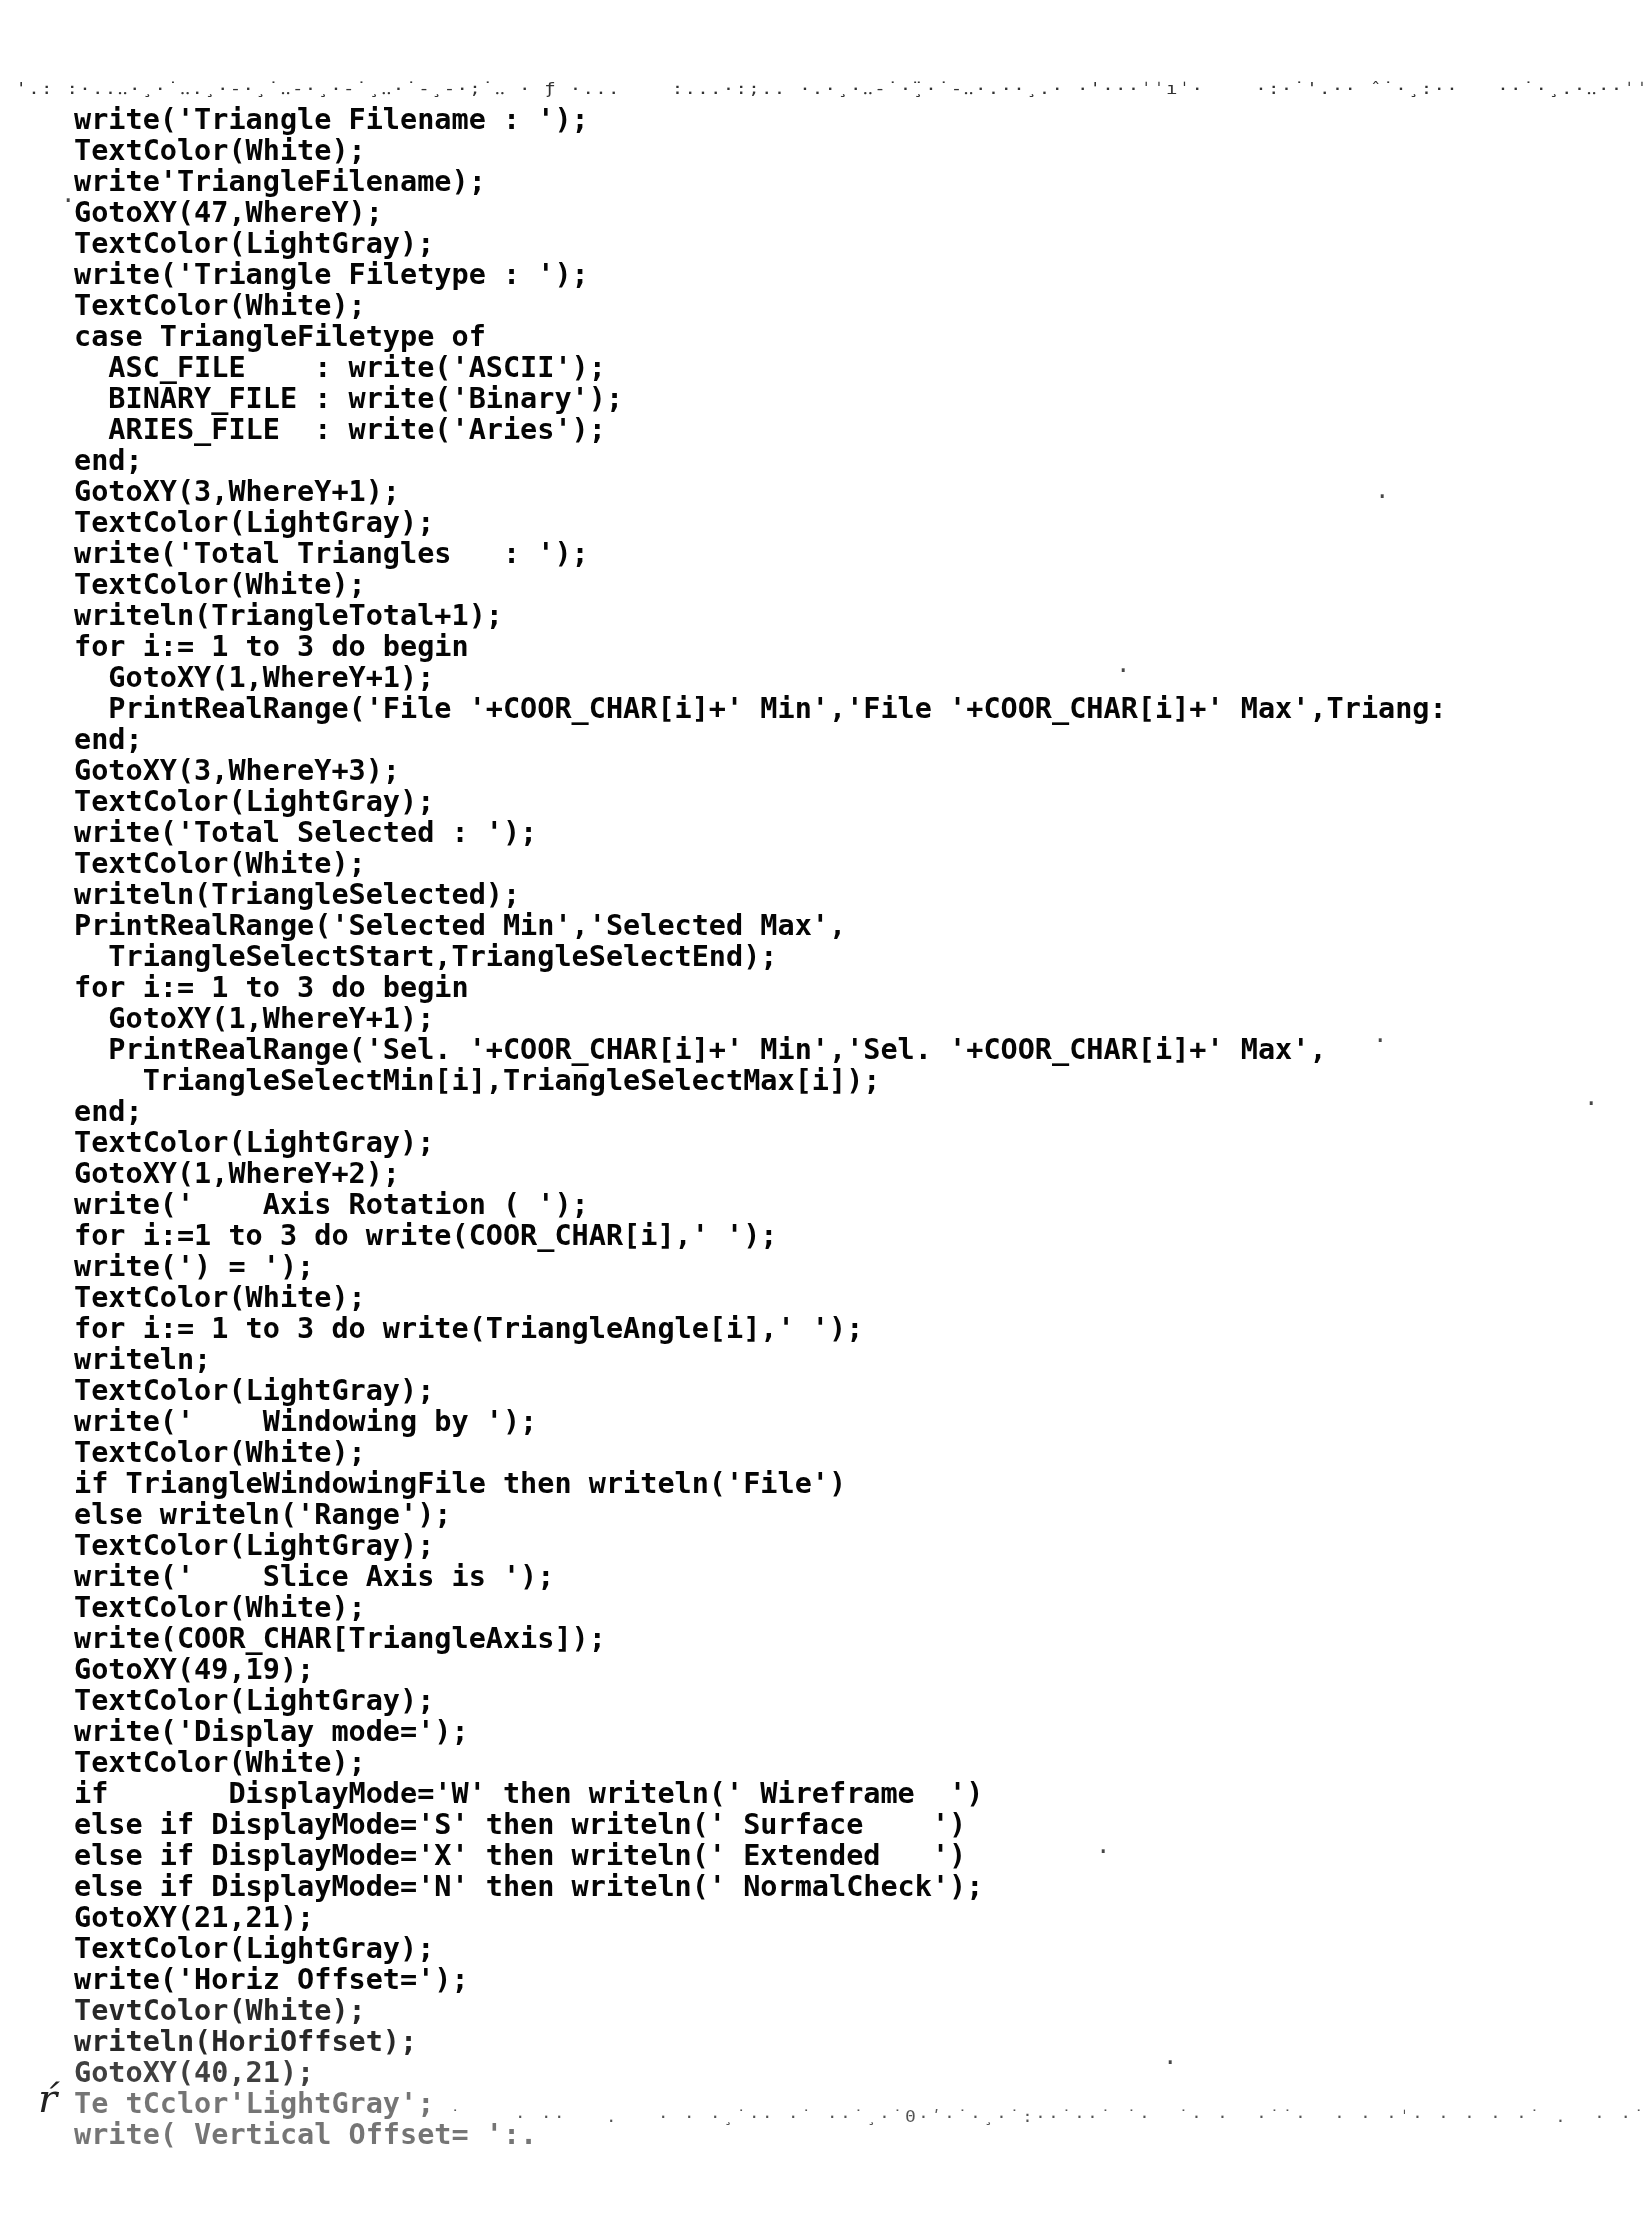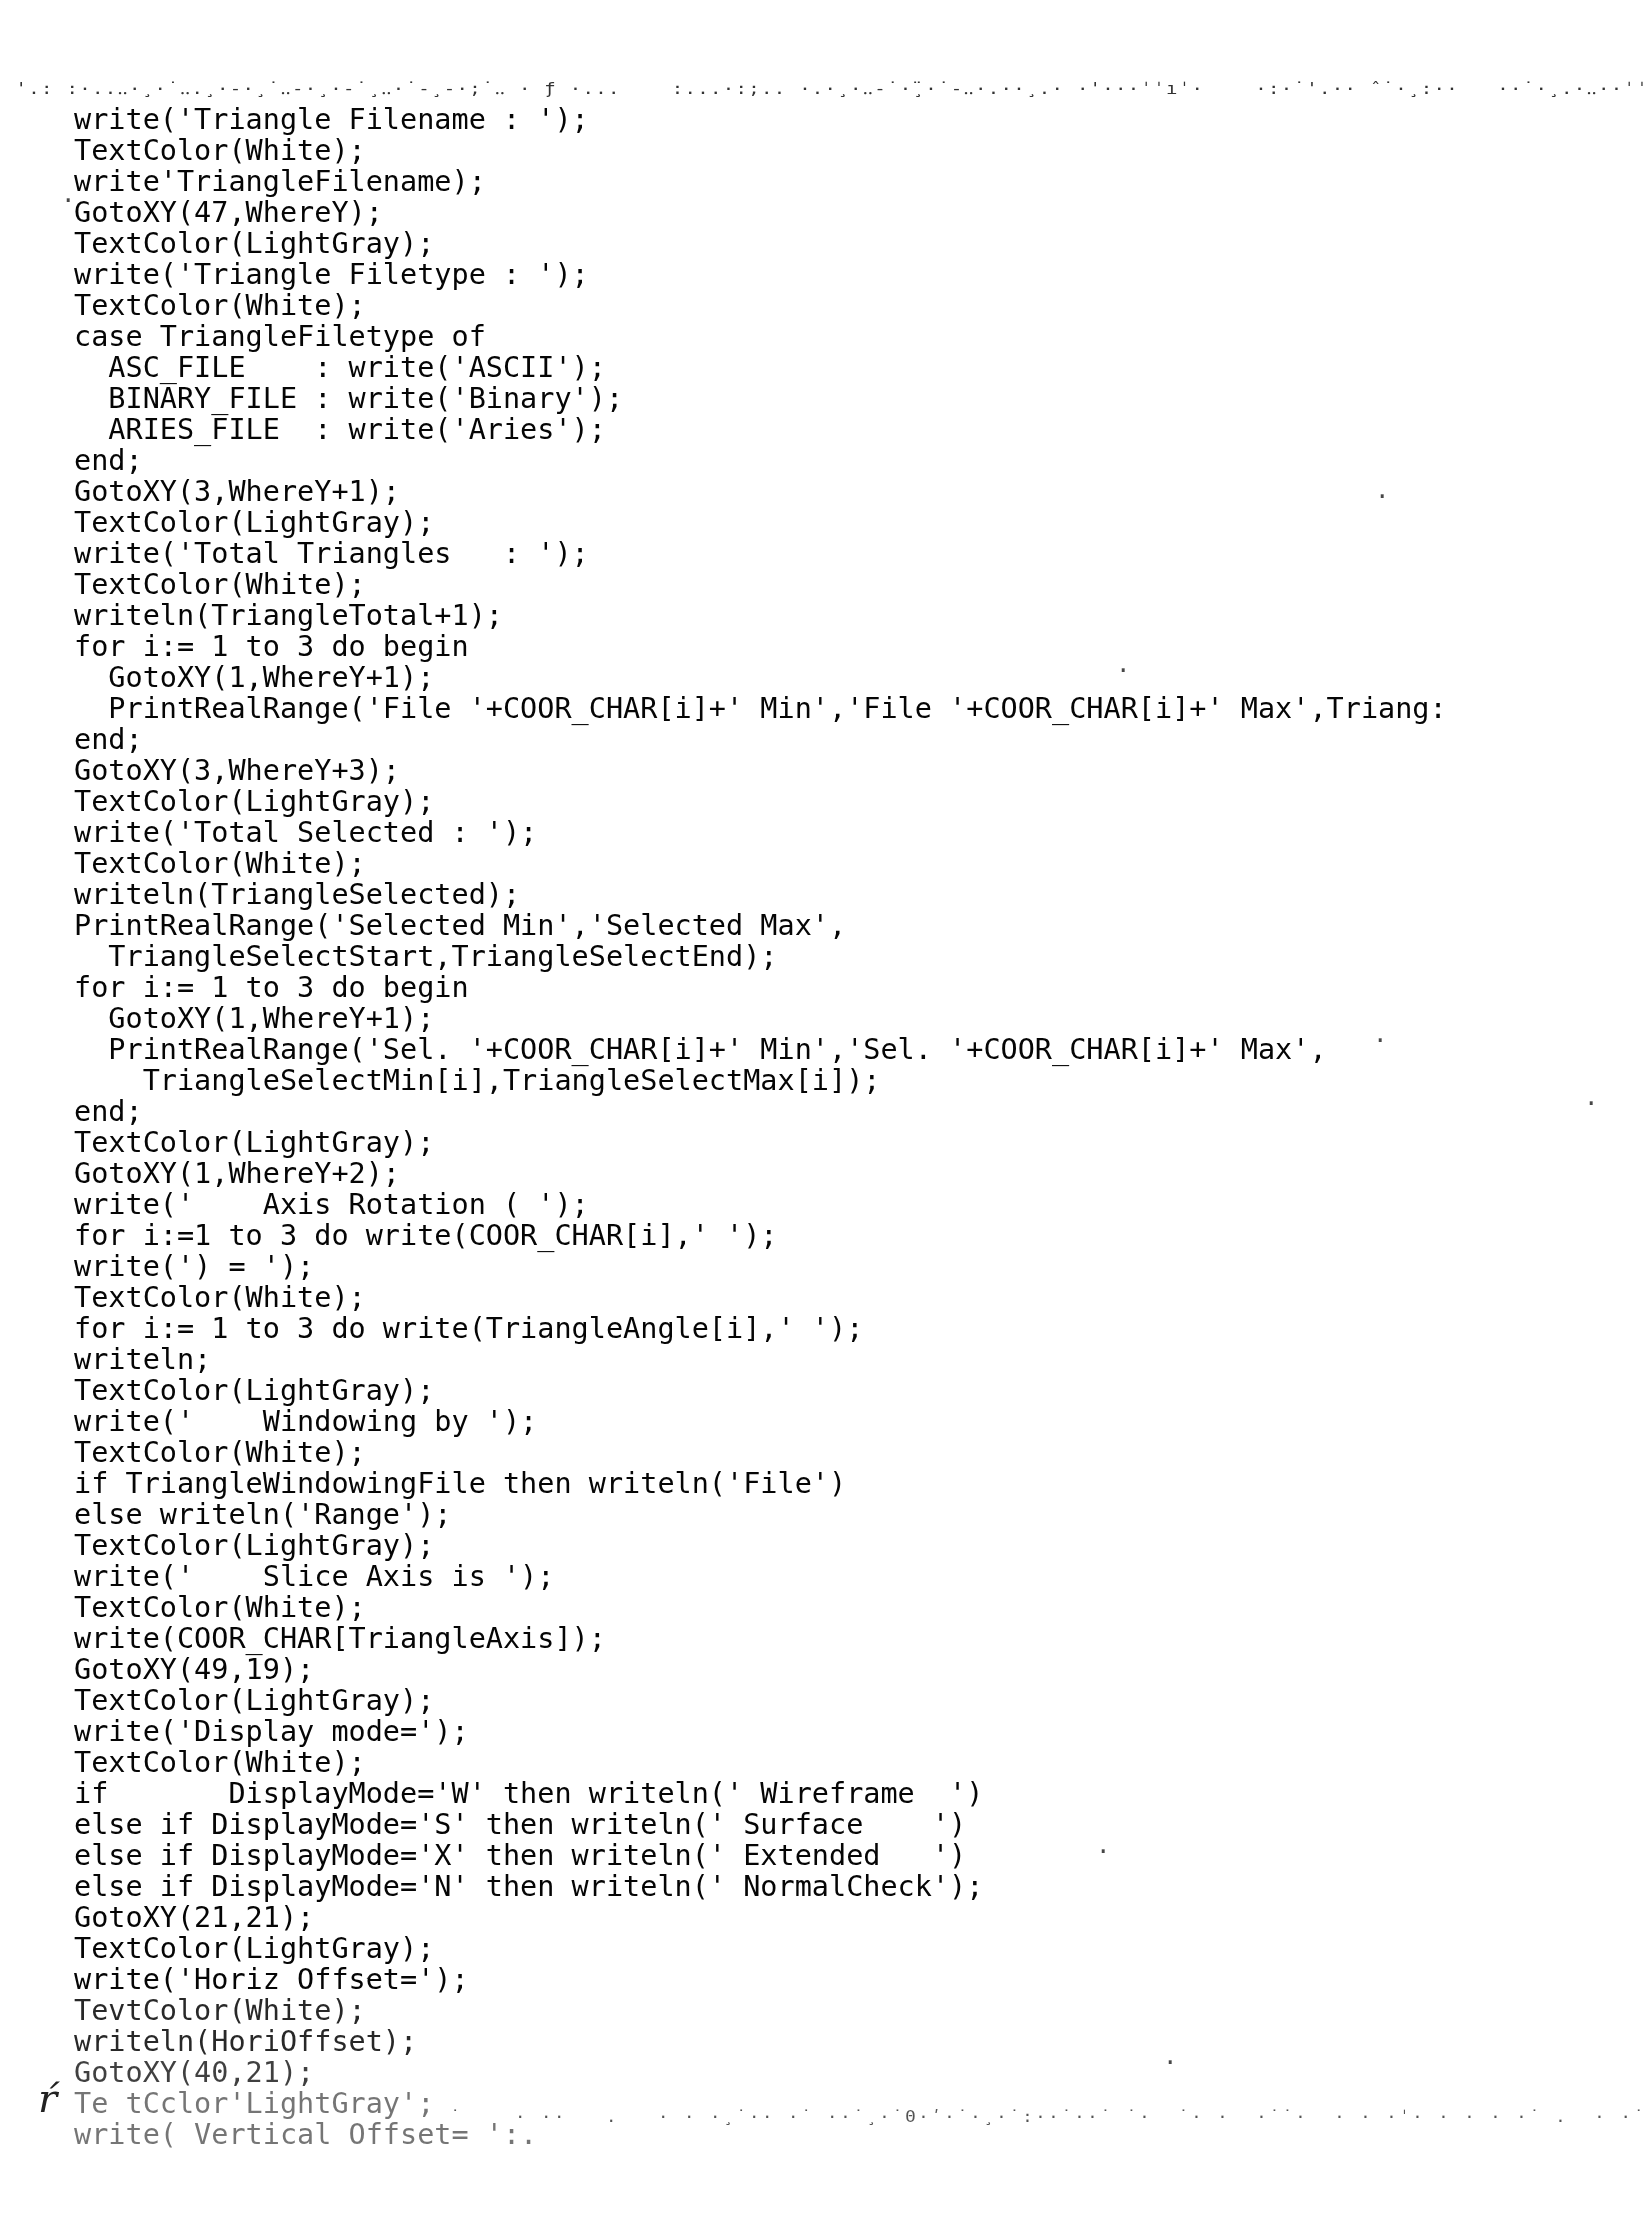--- a/index.html
+++ b/index.html
@@ -27,21 +27,21 @@
     filter:blur(0.5px) contrast(1.4);
     transform:scaleY(.85);
   }
   
   .code{
     position:absolute;
     left:74px;
     top:104px;
     font-size:28.5px;
     line-height:31px;
-    font-weight:normal;
+    font-weight:bold;
     white-space:pre;
     filter:blur(0.3px) contrast(1.15);
   }
   .code-line{height:31px;}
   .fade-1{opacity:.86;}
   .fade-2{opacity:.76;filter:blur(0.3px);}
   .fade-3{opacity:.55;filter:blur(0.6px);}
   
   .noise-bottom{
     position:absolute;

